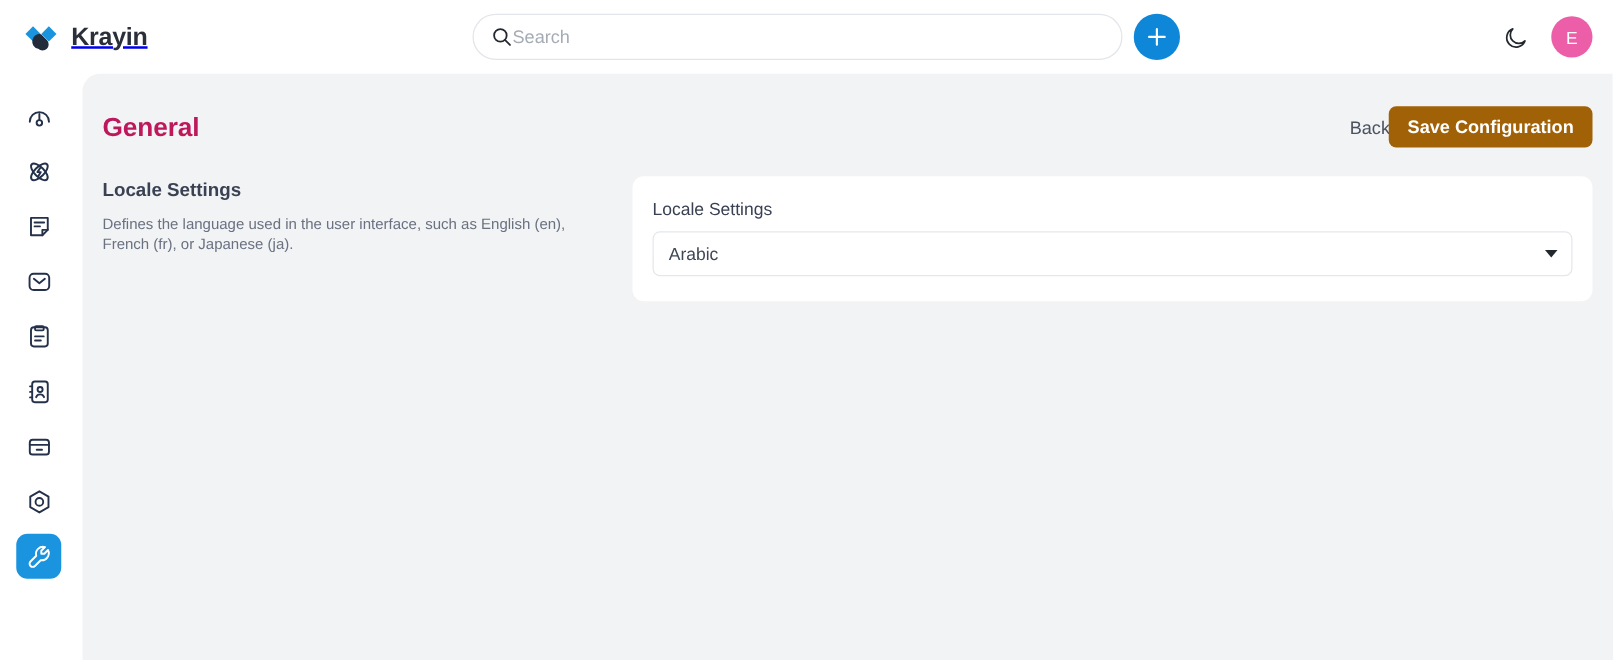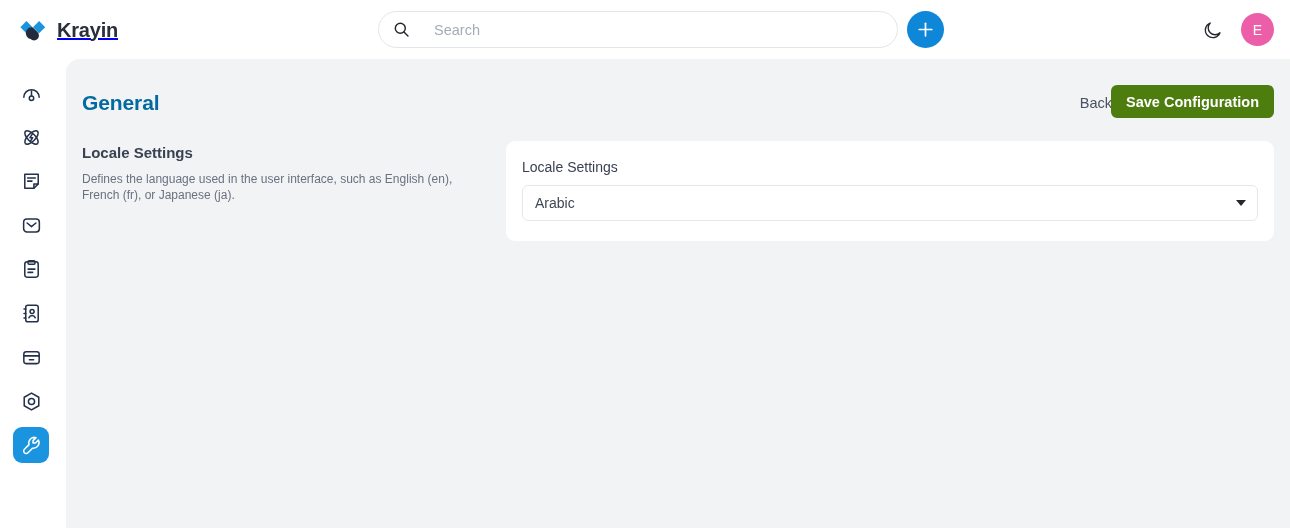--- a/index.html
+++ b/index.html
@@ -37,21 +37,21 @@
   #search-wrap {
     position: absolute;
     left: 378px; top: 11px;
     width: 520px; height: 37px;
     border: 1px solid #e2e5ea;
     border-radius: 19px;
     background: #fff;
     display: flex;
     align-items: center;
     padding: 0 14px;
-    gap: 24px;
+    gap: 0;
   }
   #search-icon { width: 17px; height: 17px; flex: 0 0 auto; display:block; }
   #search-input {
     border: none; outline: none;
     font-family: "Liberation Sans", sans-serif;
     font-size: 14.5px;
     color: #3b4049;
     background: transparent;
     width: 100%;
     height: 100%;
@@ -128,38 +128,38 @@
   #page-head {
     position: absolute;
     left: 0; top: 26px;
     width: 1224px; height: 46px;
   }
   #page-title {
     position: absolute;
     left: 16px; top: 6px;
     font-size: 21px;
     font-weight: 700;
-    color: #0369a1;
+    color: #be185d;
     letter-spacing: -0.1px;
   }
   #back-button {
     position: absolute;
     right: 178px; top: 10px;
     font-size: 14.5px;
     color: #4a5161;
     background: none; border: none;
     cursor: pointer;
     font-family: "Liberation Sans", sans-serif;
   }
   #save-button {
     position: absolute;
     right: 16px; top: 0px;
     height: 33px;
     padding: 0 15px;
-    background: #4d7c0f;
+    background: #a16207;
     color: #ffffff;
     border: none;
     border-radius: 6px;
     font-size: 14.5px;
     font-weight: 700;
     cursor: pointer;
     font-family: "Liberation Sans", sans-serif;
     white-space: nowrap;
   }
 

